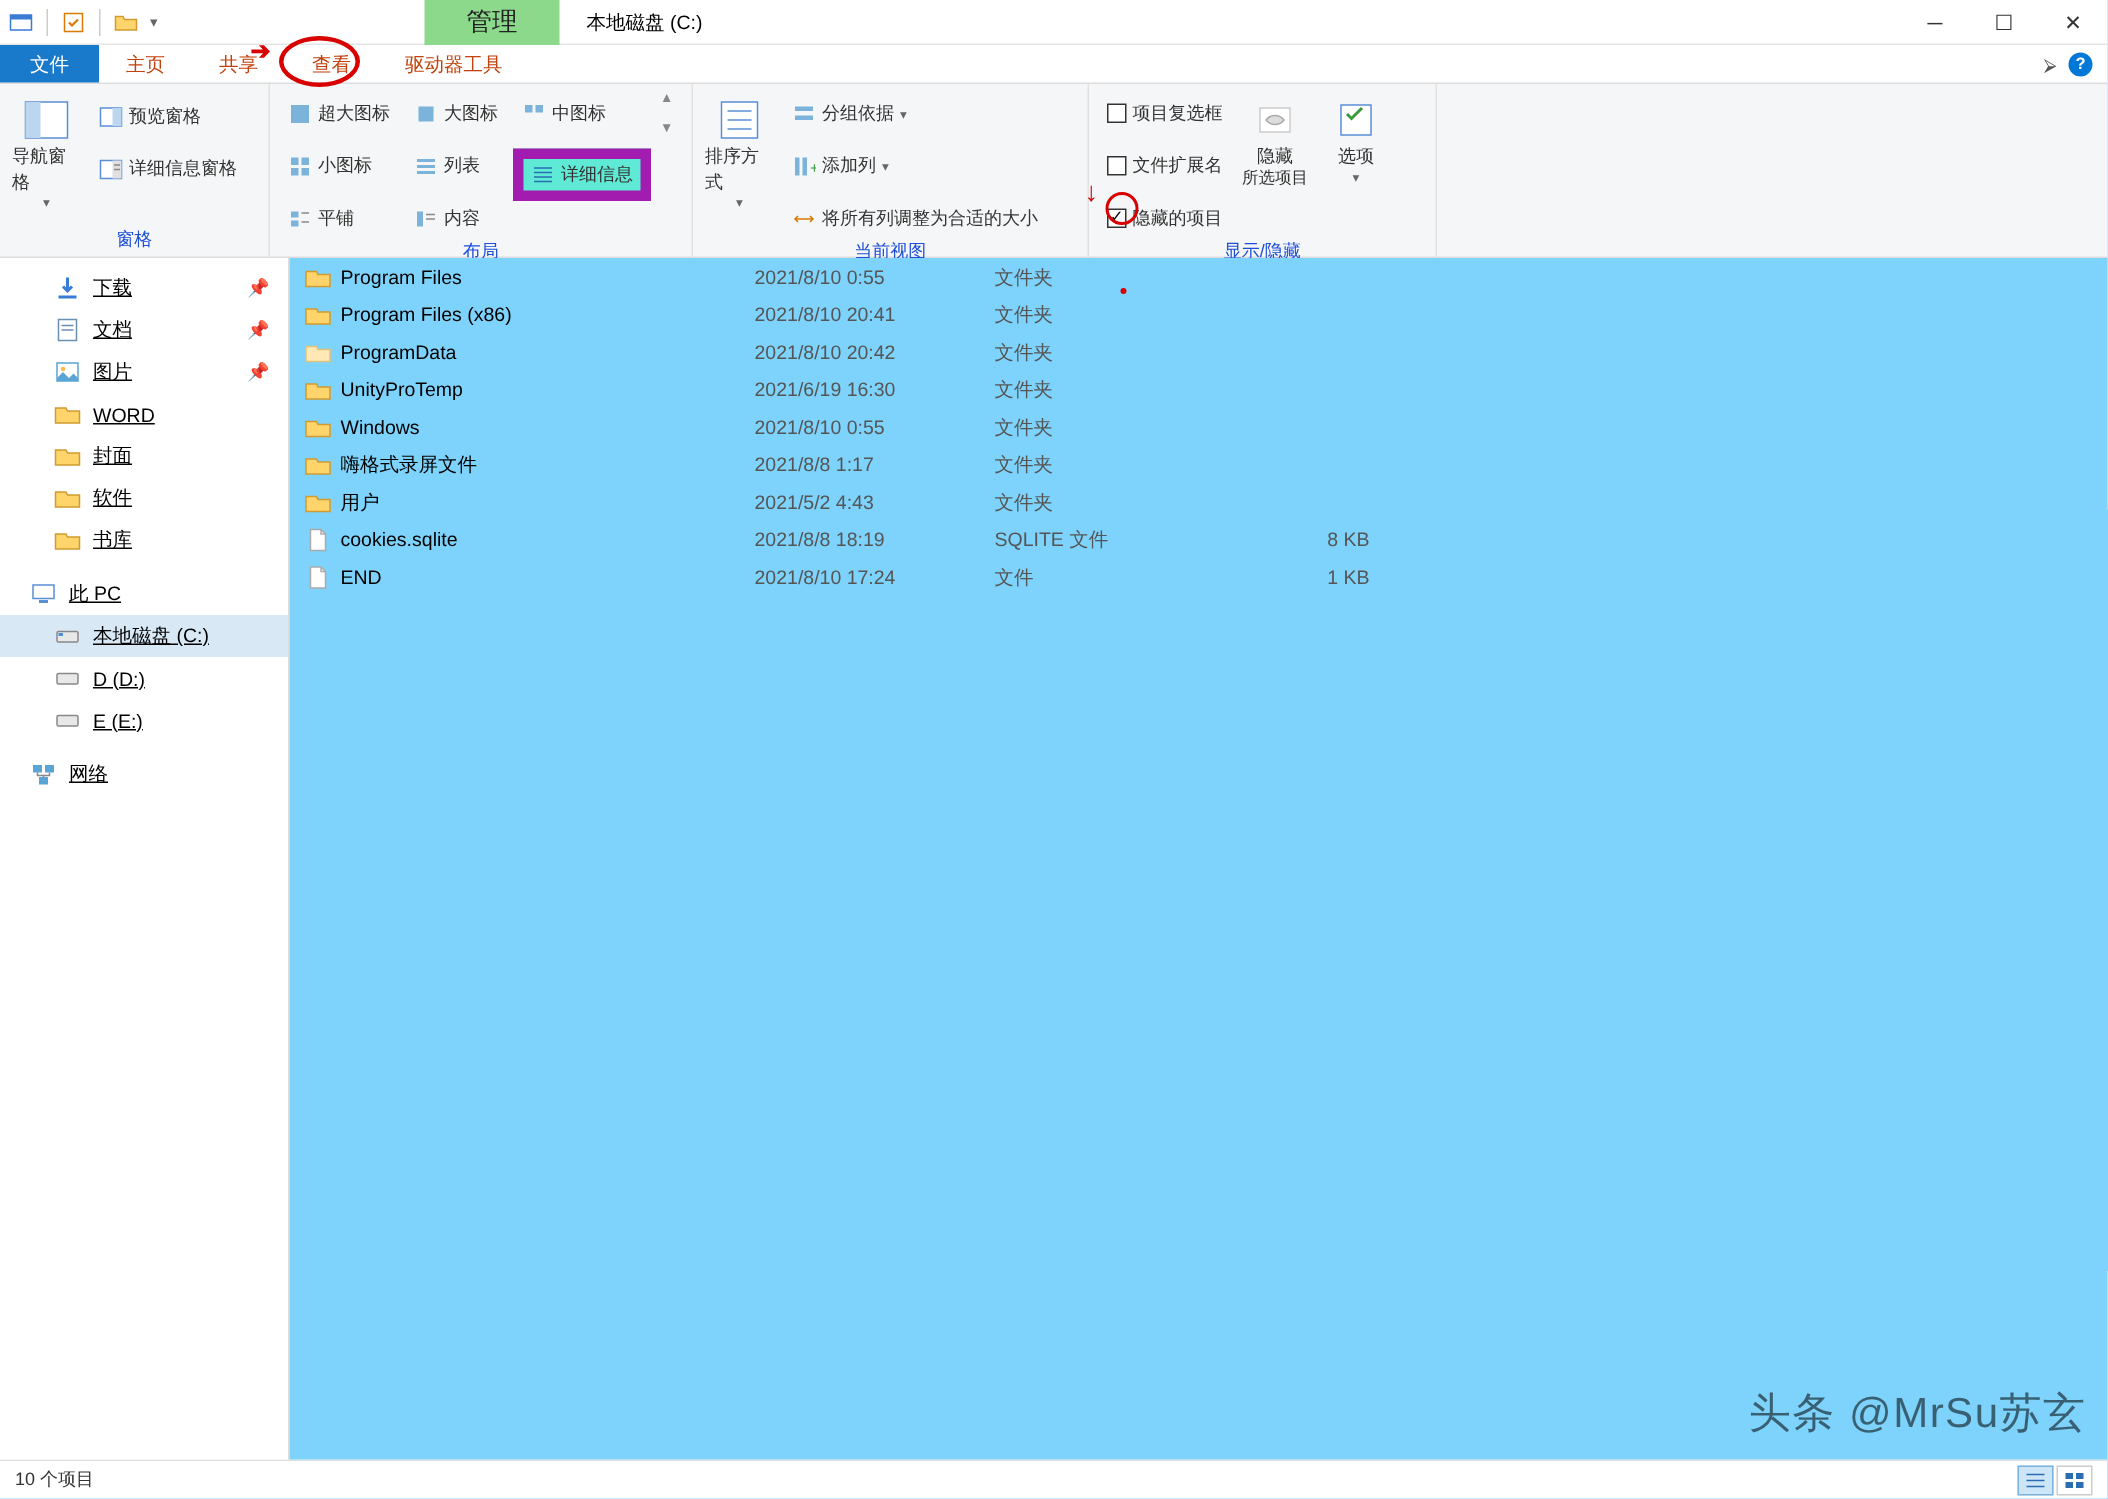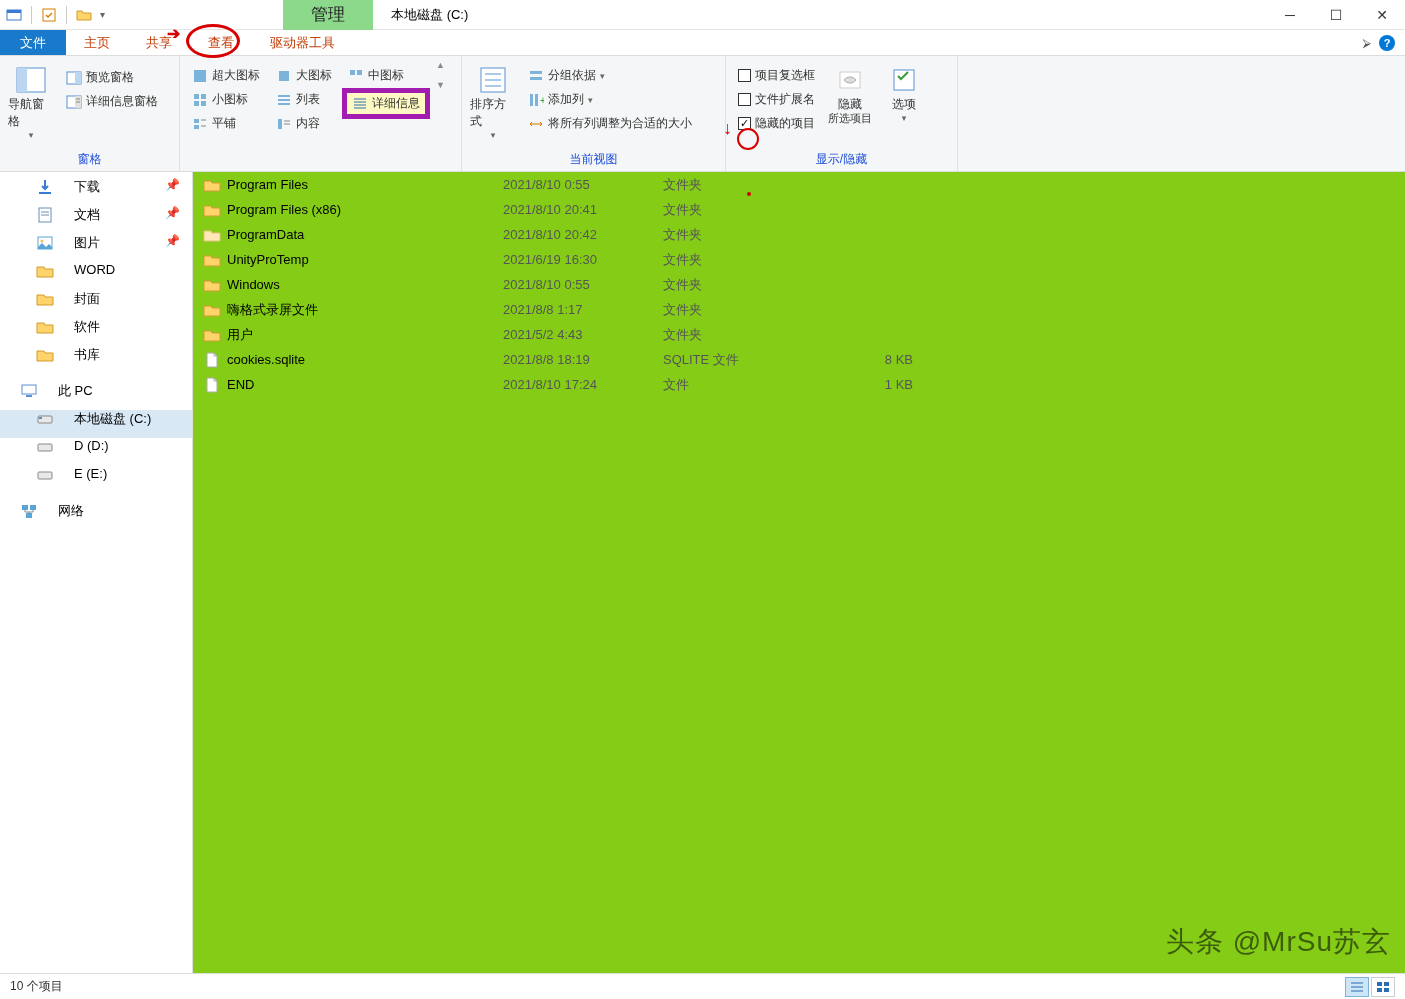--- a/index.html
+++ b/index.html
@@ -19,35 +19,35 @@
 .red-arrow { position: absolute; left: 167px; top: -6px; color: #d80000; font-size: 16px; font-weight: bold; pointer-events: none; z-index: 10; }
 .tabs-right { margin-left: auto; display: flex; align-items: center; gap: 8px; padding-right: 10px; color: #555; }
 .help-icon { width: 16px; height: 16px; background: #0078d7; border-radius: 50%; color: #fff; display: flex; align-items: center; justify-content: center; font-size: 11px; font-weight: bold; }
 .ribbon { height: 116px; background: #f5f6f7; border-bottom: 1px solid #ddd; display: flex; }
 .ribbon-group { border-right: 1px solid #e1e1e1; display: flex; flex-direction: column; padding: 4px 6px 0 6px; }
 .ribbon-group-content { flex: 1; display: flex; align-items: flex-start; gap: 4px; }
 .ribbon-group-label { text-align: center; font-size: 12px; color: #1d4ed8; padding: 2px 0 3px 0; }
 .rbtn-big { display: flex; flex-direction: column; align-items: center; padding: 4px 2px; gap: 0; width: 50px; font-size: 12px; color: #333; }
 .rbtn-big .ricon { width: 32px; height: 32px; }
 .rbtn-row { display: flex; align-items: center; gap: 4px; padding: 3px 6px; font-size: 12px; color: #333; white-space: nowrap; }
-.rbtn-row.selected { background: #fef9c3; border: 5px solid #a21caf; padding: 2px 5px; }
+.rbtn-row.selected { background: #5eead4; border: 7px solid #a21caf; padding: 2px 5px; }
 .rbtn-row .ricon-s { width: 16px; height: 16px; flex-shrink: 0; }
-.ribbon-col { display: flex; flex-direction: column; gap: 1px; }
+.ribbon-col { display: flex; flex-direction: column; gap: 12px; }
 .chk { width: 13px; height: 13px; border: 1px solid #333; display: inline-flex; align-items: center; justify-content: center; flex-shrink: 0; background: #fff; }
 .chk.checked::after { content: "✓"; font-size: 11px; line-height: 1; color: #000; }
 .red-arrow2 { position: absolute; left: 723px; top: 118px; color: #d80000; font-size: 18px; font-weight: bold; pointer-events: none; z-index: 20; }
 .red-circle2 { position: absolute; width: 22px; height: 22px; border: 2px solid #d80000; border-radius: 50%; left: 737px; top: 128px; pointer-events: none; z-index: 20; }
 .body-area { display: flex; height: calc(100% - 30px - 26px - 116px - 26px); }
 .nav { width: 193px; background: #fff; border-right: 1px solid #ddd; overflow-y: auto; padding-top: 6px; }
-.nav-item { display: flex; gap: 20px; height: 28px; padding: 0 10px 0 36px; font-size: 13px; color: #000; position: relative; }
+.nav-item { display: flex; align-items: center; gap: 8px; height: 28px; padding: 0 10px 0 36px; font-size: 13px; color: #000; position: relative; text-decoration: underline; }
 .nav-item .pin { position: absolute; right: 12px; color: #888; font-size: 12px; }
 .nav-item.lvl0 { padding-left: 20px; }
 .nav-item.selected { background: #d9e8f5; }
 .nav-icon { width: 18px; height: 18px; flex-shrink: 0; }
-.filelist { flex: 1; background: #84cc16; overflow: auto; }
+.filelist { flex: 1; background: #7dd3fc; overflow: auto; }
 .file-row { display: flex; align-items: center; height: 25px; font-size: 13px; color: #000; padding-left: 10px; }
 .file-row .col-name { width: 300px; display: flex; align-items: center; gap: 6px; }
 .file-row .col-date { width: 160px; color: #555; }
 .file-row .col-type { width: 180px; color: #555; }
 .file-row .col-size { width: 70px; text-align: right; color: #555; }
 .file-icon { width: 18px; height: 18px; flex-shrink: 0; }
 .statusbar { height: 26px; border-top: 1px solid #ddd; display: flex; align-items: center; padding: 0 10px; font-size: 12px; color: #333; }
 .status-right { margin-left: auto; display: flex; gap: 2px; }
 .view-btn { width: 24px; height: 20px; border: 1px solid #ccc; display: flex; align-items: center; justify-content: center; }
 .view-btn.active { background: #cde6f7; border-color: #7bb3db; }
@@ -205,20 +205,21 @@
                 <line x1="2" y1="12" x2="14" y2="12" stroke="#2a6db0"></line>
               </svg></span>
             <span>详细信息</span>
           </div>
       </div>
       <div style="display:flex;flex-direction:column;justify-content:center;gap:10px;color:#888;font-size:9px;padding:0 2px">
         <span>▲</span>
         <span>▼</span>
       </div>
     </div>
+    <div class="ribbon-group-label">布局</div>
   </div>
 
   <div class="ribbon-group" style="width:264px">
     <div class="ribbon-group-content">
       <div class="rbtn-big dd">
         <span class="ricon"><svg viewBox="0 0 32 32">
               <rect x="4" y="4" width="24" height="24" fill="#fff" stroke="#5a8fd6"></rect>
               <line x1="8" y1="10" x2="24" y2="10" stroke="#5a8fd6"></line>
               <line x1="8" y1="16" x2="24" y2="16" stroke="#5a8fd6"></line>
               <line x1="8" y1="22" x2="24" y2="22" stroke="#5a8fd6"></line>

